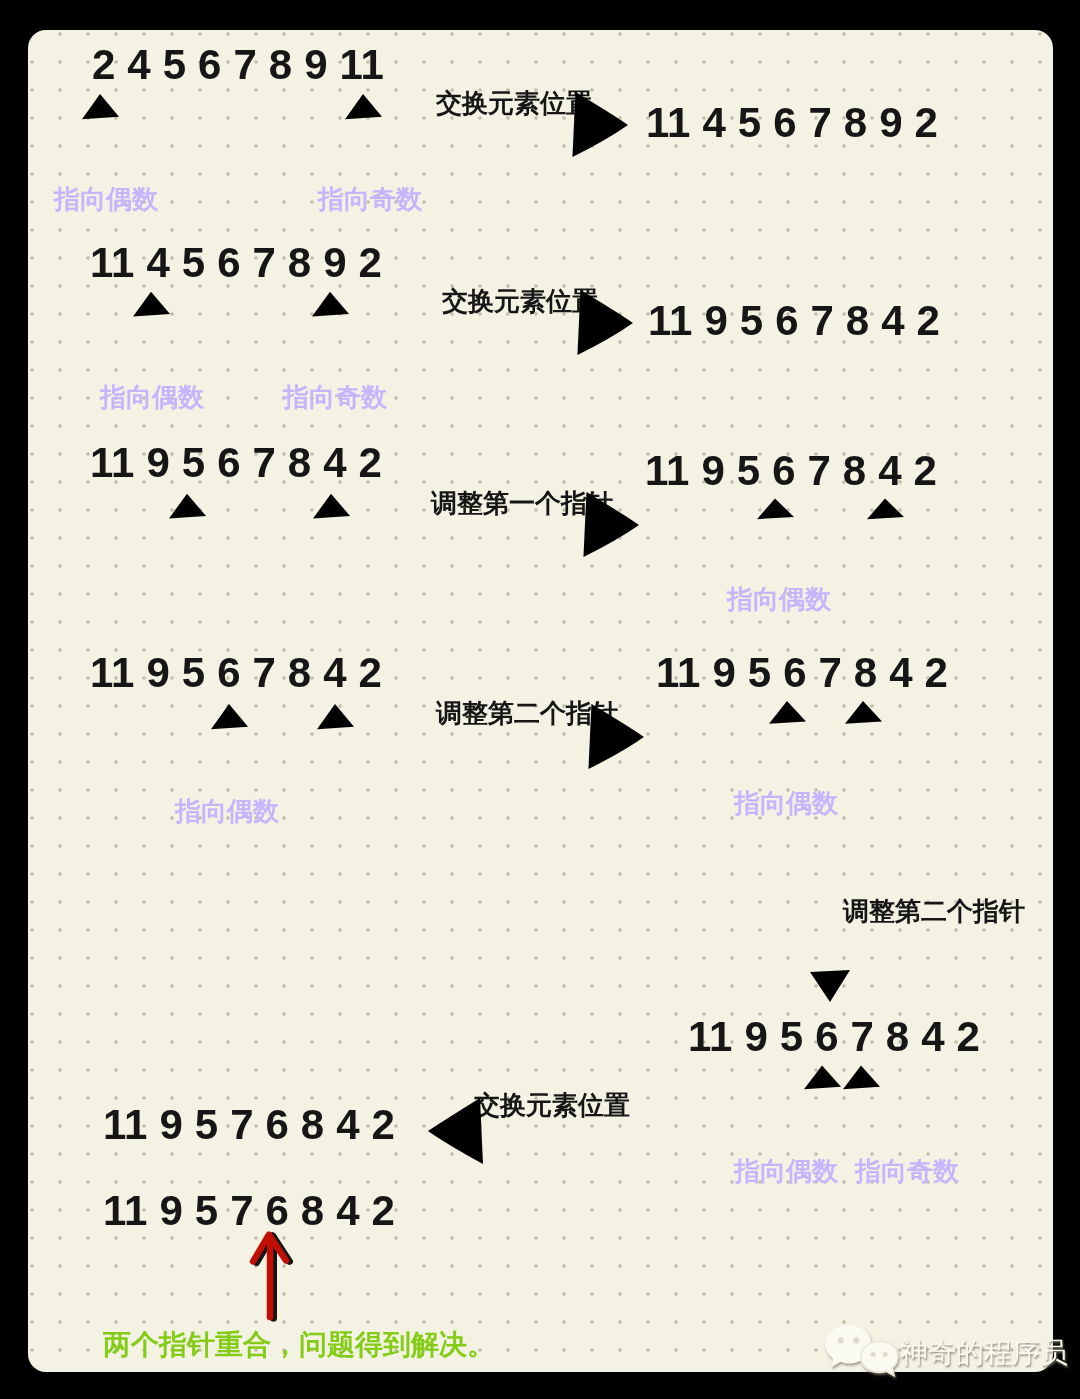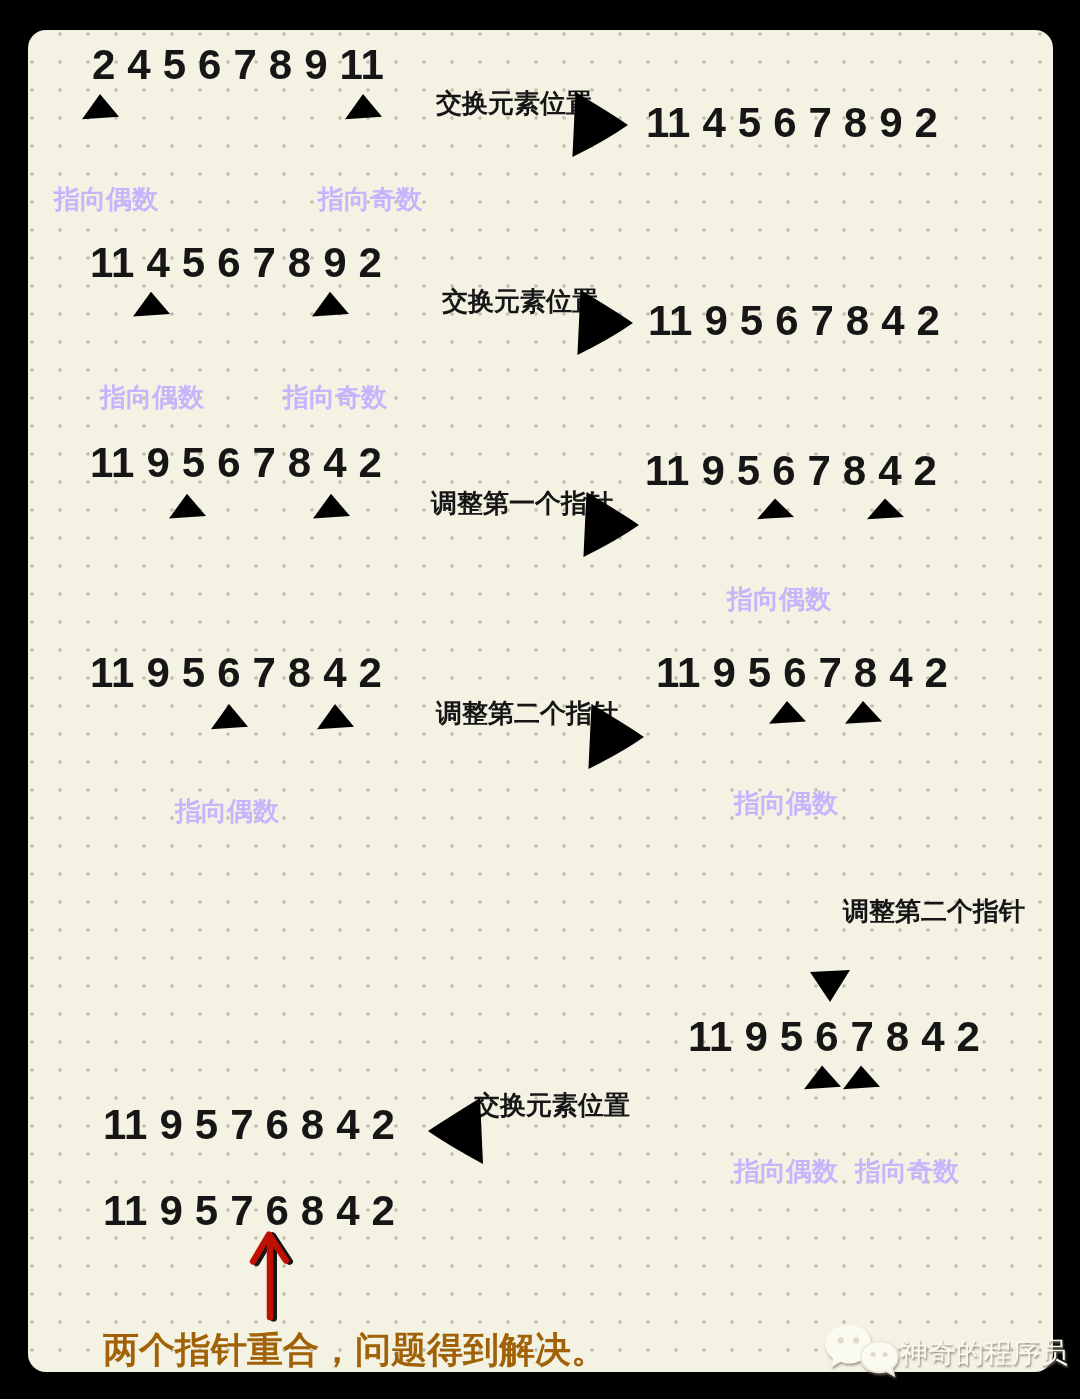--- a/index.html
+++ b/index.html
@@ -27,21 +27,21 @@
   }
   .alabel{
     position:absolute;width:200px;text-align:center;
     font-size:26px;font-weight:600;color:#161616;line-height:1.2;white-space:nowrap;
   }
   .alabel.left-align{text-align:left;}
   svg.arrow{position:absolute;overflow:visible;}
   svg.arrow path{stroke:#151515;stroke-width:7;fill:none;stroke-linecap:round;stroke-linejoin:round;}
   .up{width:56px;}
   .note{
-    position:absolute;font-size:36px;font-weight:600;color:#a16207;white-space:nowrap;
+    position:absolute;font-size:28px;font-weight:600;color:#84cc16;white-space:nowrap;
   }
   .wm-text{
     position:absolute;font-size:28px;font-weight:400;color:#fbfaf0;white-space:nowrap;
     text-shadow:1px 2px 2px rgba(125,122,105,0.85);
   }
   .wm-icon{position:absolute;filter:drop-shadow(1px 2px 1px rgba(125,122,105,0.7));}
 </style>
 </head>
 <body>
 

